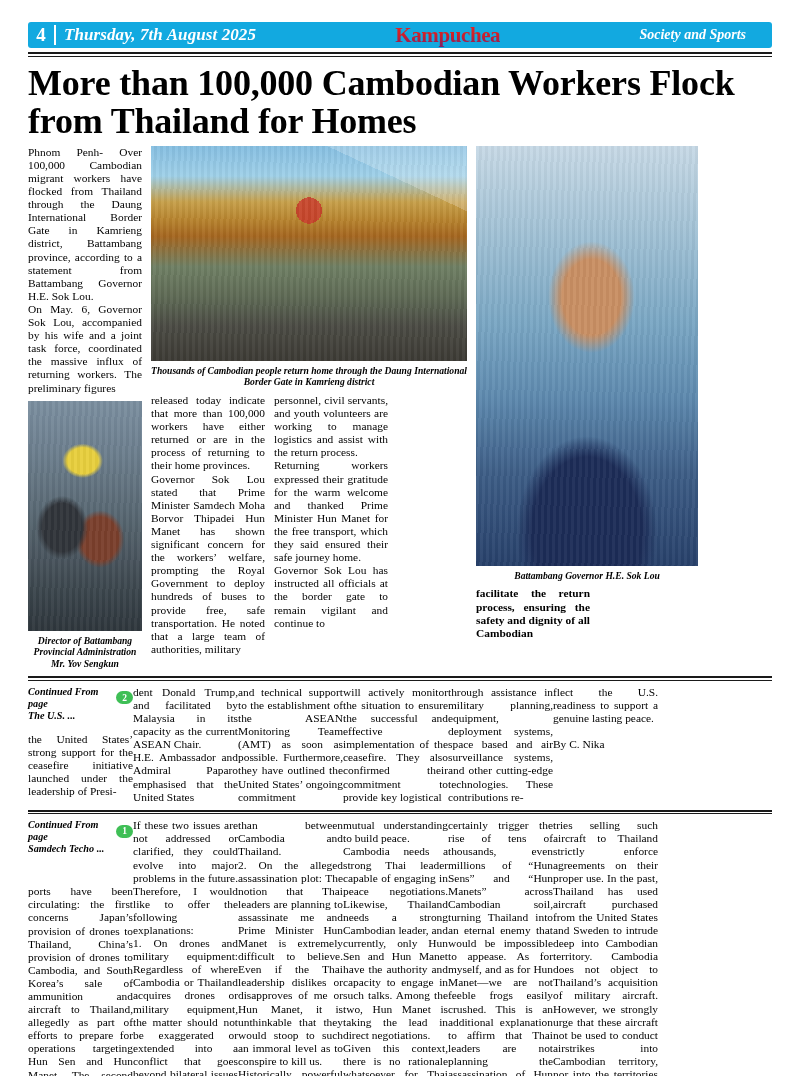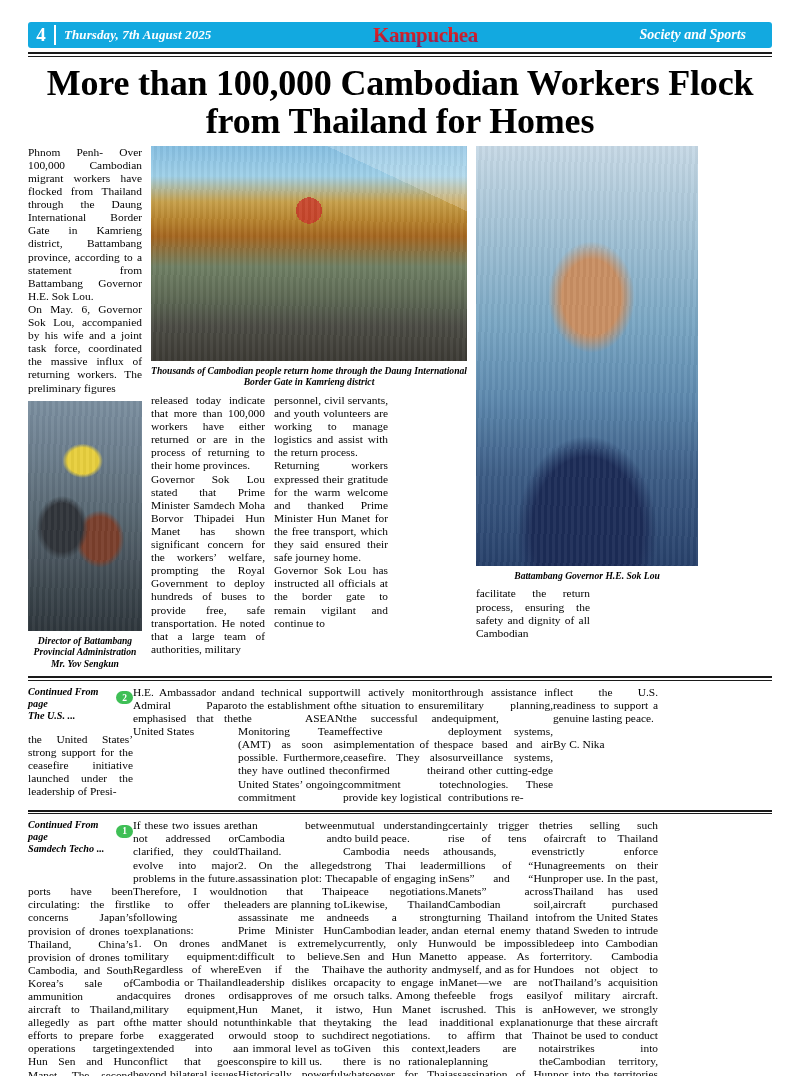--- a/index.html
+++ b/index.html
@@ -3,32 +3,32 @@
 <meta charset="utf-8">
 <style>
   html,body{margin:0;padding:0;background:#ffffff;}
   body{width:800px;height:1076px;font-family:"Liberation Serif",serif;color:#000;}
   .page{width:800px;height:1076px;position:relative;background:#fff;box-sizing:border-box;padding:0 28px;}
 
   
   .masthead{display:flex;align-items:stretch;height:26px;margin-top:22px;background:#12a9e0;border-radius:3px;overflow:hidden;}
   .folio{width:26px;display:flex;align-items:center;justify-content:center;color:#ffffff;font-weight:bold;font-size:19px;font-family:"Liberation Serif",serif;}
   .folio-rule{width:2px;background:#ffffff;margin:3px 0;}
-  .dateline{flex:0 0 auto;padding:0 0 0 8px;display:flex;align-items:center;color:#ffffff;font-style:italic;font-weight:bold;font-size:13px;letter-spacing:.1px;}
+  .dateline{flex:0 0 auto;padding:0 0 0 8px;display:flex;align-items:center;color:#ffffff;font-style:italic;font-weight:bold;font-size:17px;letter-spacing:.1px;}
   .brandwrap{flex:1;display:flex;align-items:center;justify-content:center;}
   .brand{font-family:"Liberation Serif",serif;font-weight:bold;font-size:21px;letter-spacing:-.4px;
     background:linear-gradient(180deg,#e8242a 0%,#d11f26 45%,#7a1f6b 100%);
     -webkit-background-clip:text;background-clip:text;color:#cf2027;-webkit-text-fill-color:transparent;}
   .section-name{flex:0 0 auto;padding-right:26px;display:flex;align-items:center;color:#ffffff;font-style:italic;font-weight:bold;font-size:14px;}
 
   .rule-thick{height:2px;background:#1a1a1a;margin-top:4px;}
   .rule-thin{height:1px;background:#1a1a1a;margin-top:1.5px;}
 
   
-  .headline{text-align:center;font-family:"Liberation Serif",serif;font-weight:bold;
+  .headline{font-family:"Liberation Serif",serif;font-weight:bold;
     font-size:36px;line-height:1.06;letter-spacing:-.2px;margin:7px 0 6px;}
 
   
   .top-block{display:flex;gap:9px;}
   .col-narrow{width:114px;flex:0 0 114px;}
   .mid-wide{width:316px;flex:0 0 316px;}
   .col-right{width:222px;flex:0 0 222px;}
 
   p.body{margin:0;font-size:11.4px;line-height:13.1px;text-align:justify;text-justify:inter-word;
     font-family:"Liberation Serif",serif;hyphens:none;}
@@ -122,41 +122,42 @@
           <p class="body">Governor Sok Lou has instructed all officials at the border gate to remain vigilant and continue to</p>
         </div>
       </div>
     </div>
 
     <div class="col-right">
       <div class="photo ph-gov" style="height:420px;">
         <div class="ph-overlay"></div>
       </div>
       <p class="caption">Battambang Governor H.E. Sok Lou</p>
-      <div style="display:flex;gap:9px;margin-top:6px;">
+      <div style="display:flex;gap:9px;margin-top:6px;font-weight:bold;">
         <div class="col-narrow">
           <p class="body">facilitate the return process, ensuring the safety and dignity of all Cambodian</p>
         </div>
       </div>
     </div>
   </div>
 
   <div class="sect-rule" style="margin-top:7px;"></div>
   <div class="sect-rule-thin"></div>
 
   <div class="grid7" style="margin-top:5px;">
     <div class="c7">
       <div class="cont-head">
         <span class="cont-label">Continued From page</span>
         <span class="badge">2</span>
       </div>
       <div class="cont-sub">The U.S. ...</div>
       <p class="body" style="margin-top:11px;">the United States’ strong support for the ceasefire initiative launched under the leadership of Presi-</p>
     </div>
     <div class="c7">
+      <p class="body">dent Donald Trump, and facilitated by Malaysia in its capacity as the current ASEAN Chair.</p>
       <p class="body">H.E. Ambassador and Admiral Paparo emphasised that the United States</p>
     </div>
     <div class="c7">
       <p class="body">and technical support to the establishment of the ASEAN Monitoring Team (AMT) as soon as possible. Furthermore, they have outlined the United States’ ongoing commitment</p>
     </div>
     <div class="c7">
       <p class="body">will actively monitor the situation to ensure the successful and effective implementation of the ceasefire. They also confirmed their commitment to provide key logistical</p>
     </div>
     <div class="c7">
       <p class="body">through assistance in military planning, equipment, deployment systems, space based and air surveillance systems, and other cutting-edge technologies. These contributions re-</p>

